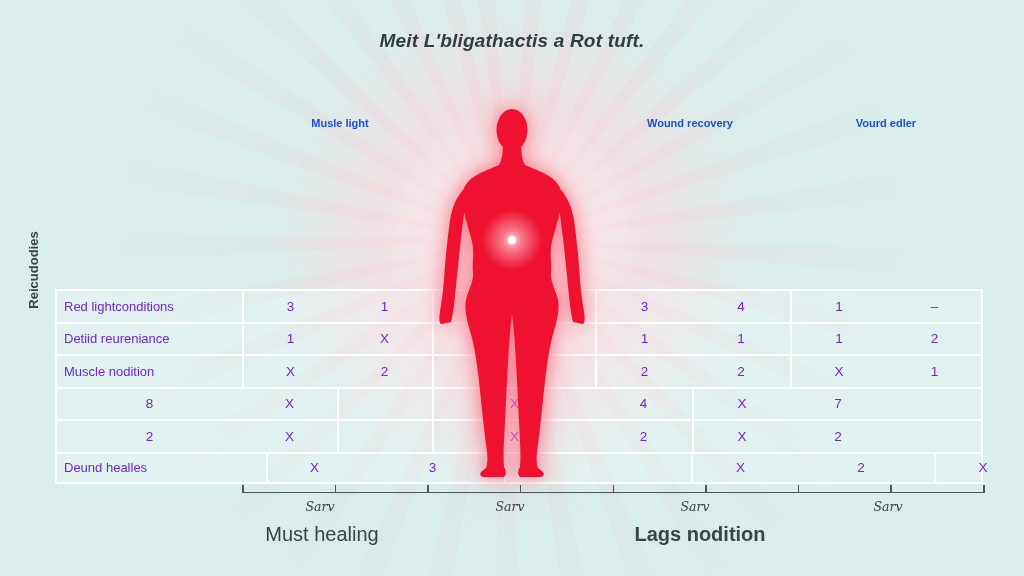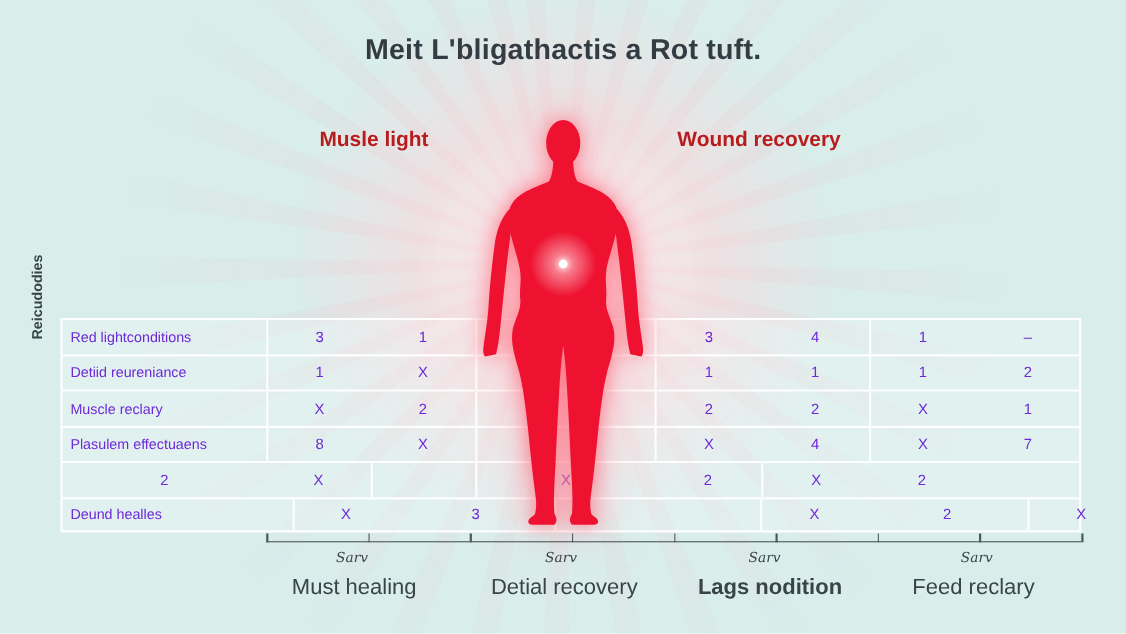--- a/index.html
+++ b/index.html
@@ -8,24 +8,24 @@
 
   
   .rays{position:absolute;left:92px;top:-180px;width:840px;height:840px;border-radius:50%;
     background:repeating-conic-gradient(from -8deg at 50% 50%, rgba(255,150,170,.20) 0deg 4deg, rgba(255,255,255,0) 4deg 11deg);
     -webkit-mask-image:radial-gradient(circle, rgba(0,0,0,.9) 0%, rgba(0,0,0,.35) 42%, transparent 68%);
     mask-image:radial-gradient(circle, rgba(0,0,0,.9) 0%, rgba(0,0,0,.35) 42%, transparent 68%);}
   .glow{position:absolute;left:262px;top:-10px;width:500px;height:500px;border-radius:50%;
     background:radial-gradient(circle, rgba(255,255,255,.95) 0%, rgba(255,214,220,.55) 38%, rgba(255,214,220,0) 70%);}
 
   .title{position:absolute;left:0;right:0;top:30px;margin:0;text-align:center;
-    font-size:26px;font-weight:bold;color:#323c42;letter-spacing:.2px;}
+    font-size:19px;font-weight:bold;color:#323c42;letter-spacing:.2px;font-style:italic;}
 
   .col-header{position:absolute;top:117px;width:200px;text-align:center;
-    font-size:19px;font-weight:bold;color:#b91c1c;}
+    font-size:11px;font-weight:bold;color:#1d4ed8;}
   .ch1{left:240px;} .ch2{left:590px;} .ch3{left:786px;}
 
   .side-label{position:absolute;left:-34px;top:260px;width:140px;height:20px;
     transform:rotate(-90deg);text-align:center;font-size:13px;font-weight:bold;color:#39434a;}
 
   
   .table{position:absolute;left:55px;top:289px;width:928px;}
   .trow{display:grid;grid-template-columns:187px 95px 95px 163px 97px 98px 96px 97px;
     height:32.5px;box-sizing:border-box;border-top:2px solid rgba(255,255,255,.92);
     border-right:2px solid rgba(255,255,255,.92);background:rgba(255,255,255,.22);}
@@ -57,20 +57,21 @@
 
 <div class="canvas">
 
   <div class="rays"></div>
   <div class="glow"></div>
 
   <h1 class="title">Meit L'bligathactis a Rot tuft.</h1>
 
   <div class="col-header ch1">Musle light</div>
   <div class="col-header ch2">Wound recovery</div>
+  <div class="col-header ch3">Vourd edler</div>
 
   <div class="side-label">Reicudodies</div>
 
   <div class="table">
     <div class="trow">
       <div class="rlabel">Red lightconditions</div>
       <div class="bL">3</div>
       <div>1</div>
       <div class="bL"></div>
       <div class="bL">3</div>
@@ -82,31 +83,30 @@
       <div class="rlabel">Detiid reureniance</div>
       <div class="bL">1</div>
       <div>X</div>
       <div class="bL"></div>
       <div class="bL">1</div>
       <div>1</div>
       <div class="bL">1</div>
       <div>2</div>
     </div>
     <div class="trow">
-      <div class="rlabel">Muscle reclary</div>
+      <div class="rlabel">Muscle nodition</div>
       <div class="bL">X</div>
       <div>2</div>
       <div class="bL"></div>
       <div class="bL">2</div>
       <div>2</div>
       <div class="bL">X</div>
       <div>1</div>
     </div>
     <div class="trow">
-      <div class="rlabel">Plasulem effectuaens</div>
       <div class="bL">8</div>
       <div>X</div>
       <div class="bL"></div>
       <div class="bL">X</div>
       <div>4</div>
       <div class="bL">X</div>
       <div>7</div>
     </div>
     <div class="trow">
       <div class="bL">2</div>
@@ -202,17 +202,15 @@
     <div class="tick" style="left:87.5%"></div>
     <div class="tick" style="left:100%"></div>
   </div>
 
   <div class="sarv s1">Sarv</div>
   <div class="sarv s2">Sarv</div>
   <div class="sarv s3">Sarv</div>
   <div class="sarv s4">Sarv</div>
 
   <div class="cat c1">Must healing</div>
-  <div class="cat c2">Detial recovery</div>
   <div class="cat c3">Lags nodition</div>
-  <div class="cat c4">Feed reclary</div>
 
 </div>
 
 </body></html>

